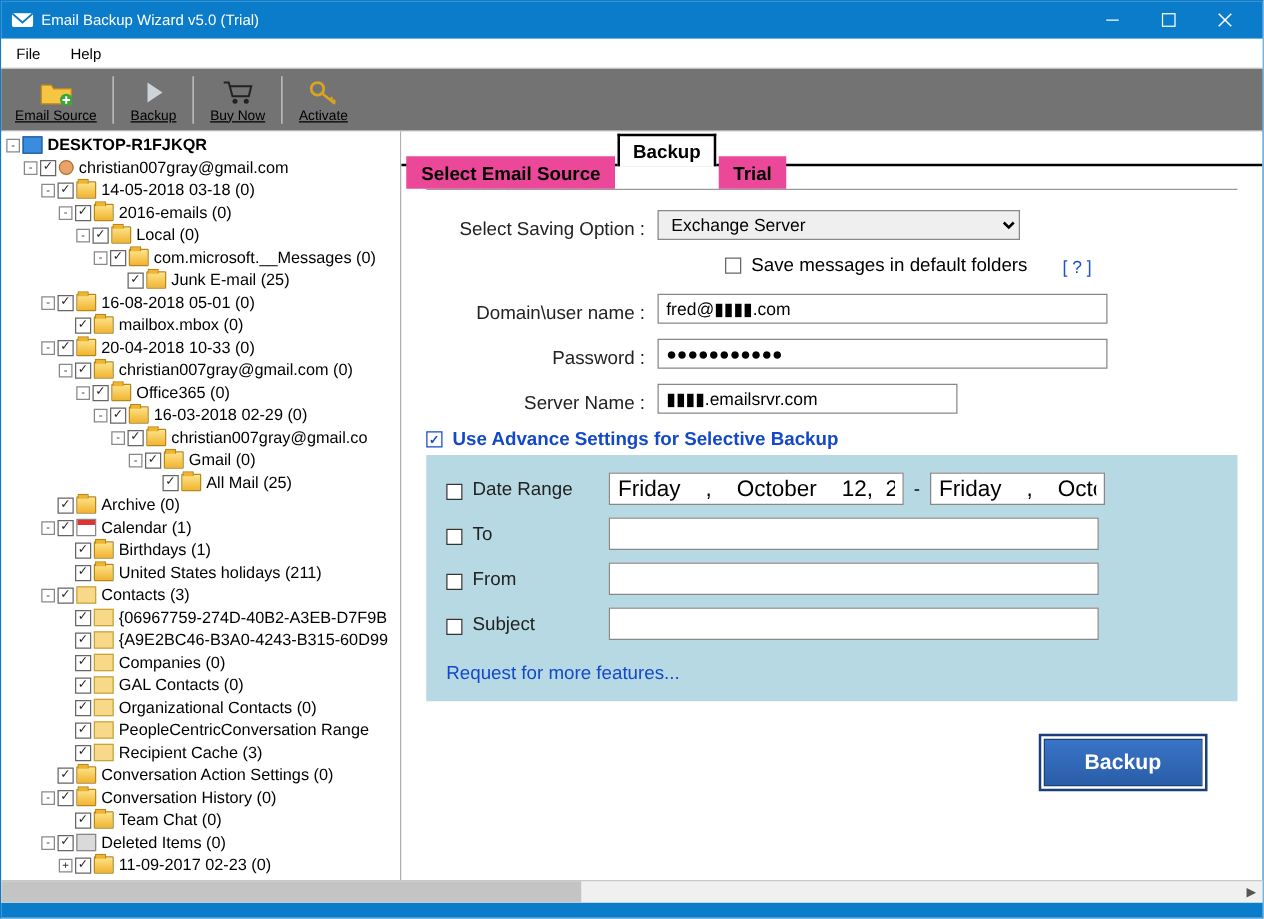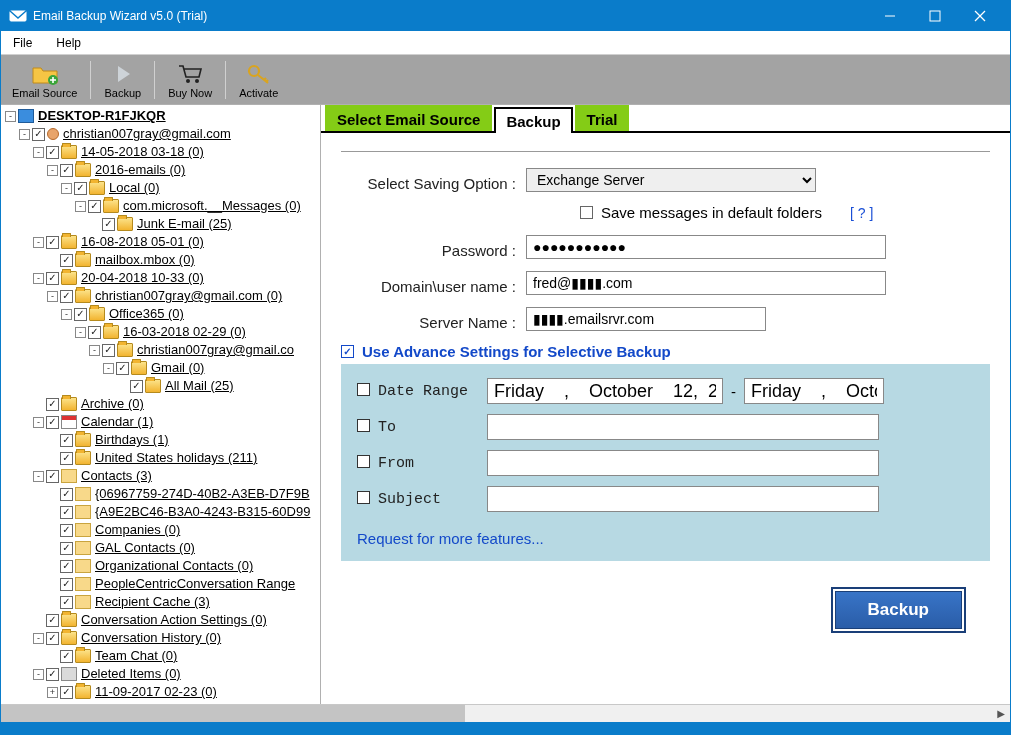--- a/index.html
+++ b/index.html
@@ -13,21 +13,21 @@
 .titlebar .win-btn { width: 45px; height: 30px; display: flex; align-items: center; justify-content: center; color: #fff; font-size: 14px; }
 
 
 .app-frame { border: 1px solid #0a7cca; width: 1011px; height: 735px; display: flex; flex-direction: column; }
 
 
 .menubar { background: #fff; height: 24px; border-bottom: 1px solid #d0d0d0; display: flex; align-items: center; padding: 0 8px; gap: 16px; font-size: 12px; }
 .menubar .menu-item { cursor: default; padding: 2px 4px; }
 
 
-.toolbar { background: #a3a3a3; height: 50px; border-bottom: 1px solid #b0b0b0; display: flex; align-items: center; padding: 0 2px; gap: 2px; }
+.toolbar { background: #737373; height: 50px; border-bottom: 1px solid #b0b0b0; display: flex; align-items: center; padding: 0 2px; gap: 2px; text-decoration: underline; }
 .toolbar .tbtn { display: flex; flex-direction: column; align-items: center; justify-content: center; padding: 2px 8px; font-size: 11px; min-width: 50px; height: 48px; border: 1px solid transparent; }
 .toolbar .tbtn .ticon { font-size: 22px; line-height: 1; height: 26px; display:flex; align-items:center; }
 .toolbar .sep { width: 1px; height: 38px; background: #d0d0d0; margin: 0 2px; }
 
 
 .body { flex: 1; display: flex; overflow: hidden; }
 .tree-pane { width: 320px; border-right: 1px solid #b0b0b0; overflow: auto; padding: 2px 2px 2px 2px; font-size: 13px; line-height: 18px; background: #fff; }
 .right-pane { flex: 1; display: flex; flex-direction: column; overflow: hidden; }
 
 
@@ -40,26 +40,26 @@
 .chk { width: 13px; height: 13px; border: 1px solid #666; background: #fff; display:inline-flex; align-items:center; justify-content:center; font-size:10px; color:#222; }
 .ficon { width: 16px; height: 14px; display:inline-block; position:relative; }
 .ficon.folder { background: linear-gradient(#fce38a,#f2b430); border:1px solid #b58a1d; border-radius:1px; }
 .ficon.folder::before { content:""; position:absolute; top:-3px; left:0; width:7px; height:3px; background:#f2b430; border:1px solid #b58a1d; border-bottom:none; border-radius:1px 1px 0 0; }
 .ficon.pc { background:#3a8dde; border:1px solid #1f5b99; }
 .ficon.user { background:#e8a46a; border:1px solid #b56a2c; border-radius:50%; width:12px; height:12px; }
 .ficon.cal { background:#fff; border:1px solid #888; }
 .ficon.cal::before { content:""; position:absolute; top:0; left:0; right:0; height:4px; background:#d33; }
 .ficon.contact { background:#f8d98a; border:1px solid #c9a43e; }
 .ficon.trash { background:#dadada; border:1px solid #888; }
-.nlabel { padding: 0 2px; text-decoration: underline; }
+.nlabel { padding: 0 2px; }
 .nlabel.bold { font-weight: 700; }
 
 
 .tabs { display:flex; align-items:flex-end; height:28px; border-bottom:2px solid #000; padding-left:4px; background:#fff; }
-.tab { padding:4px 10px 3px 10px; font-size:15px; font-weight:700; border:2px solid transparent; border-bottom:none; margin-right:2px; position:relative; top:0; background:#84cc16; }
+.tab { padding:4px 10px 3px 10px; font-size:15px; font-weight:700; border:2px solid transparent; border-bottom:none; margin-right:2px; position:relative; top:20px; background:#ec4899; }
 .tab.active { border-color:#000; background:#fff; top:2px; z-index:1; }
 .tab.active::after { content:""; position:absolute; left:0; right:0; bottom:-2px; height:2px; background:#fff; }
 
 
 .form-wrap { flex:1; overflow:auto; padding: 18px 20px; }
 .field-row { display:flex; align-items:flex-end; margin-bottom:12px; }
 .field-row .flabel { width: 185px; text-align:right; padding-right:10px; font-size:15px; color:#222; }
 .field-row select, .field-row input[type=text], .field-row input[type=password] { border:1px solid #888; height:24px; padding:0 6px; font-size:14px; font-family: inherit; }
 .field-row select { width:290px; }
 .field-row input.wide { width:360px; }
@@ -67,21 +67,21 @@
 .hr { border:none; border-top:1px solid #999; margin:0 0 16px 0; }
 
 .save-msgs { display:flex; align-items:center; margin-left:195px; margin-bottom:14px; gap:8px; font-size:15px;padding-left:44px; }
 .save-msgs .help { color:#1a4fd6; font-size:14px; margin-left:20px; }
 
 .adv-check { display:flex; align-items:center; gap:8px; font-size:15px; font-weight:600; color:#1349c9; margin: 6px 0 0 0; }
 .adv-check .chk { border-color:#1349c9; color:#1349c9; }
 
 .adv-box { background:#b7d9e3; padding:14px 16px 14px 16px; margin-top:4px; }
 .adv-row { display:flex; align-items:center; margin-bottom:10px; min-height:26px; }
-.adv-row .albl { display:flex; align-items:flex-start; gap:8px; width:130px; font-size:15px; color:#222;font-family:Liberation Mono, monospace; }
+.adv-row .albl { display:flex; align-items:flex-end; gap:8px; width:130px; font-size:15px; color:#222; }
 .adv-row .albl .chk { border-color:#333; background:#fff; }
 .adv-row input[type=text] { height:26px; border:1px solid #888; font-size:18px; padding:0 6px; }
 .adv-row .date { width:236px; text-align:center; font-size:14px; }
 .adv-row .dash { margin:0 8px; font-size:15px; }
 .adv-row input.full { width: 392px; }
 .req-link { color:#1349c9; font-size:15px; margin-top:8px; display:inline-block; }
 
 
 .backup-row { display:flex; justify-content:flex-end; padding: 30px 28px 10px 0; }
 .big-btn { background: linear-gradient(#3874c7,#2a5da8); color:#fff; font-size:17px; font-weight:600; border:1px solid #1a3f78; padding:8px 32px; outline:2px solid #1a3f78; outline-offset:2px; }
@@ -494,26 +494,26 @@
           <select>
             <option>Exchange Server</option>
           </select>
         </div>
         <div class="save-msgs">
           <span class="chk"></span>
           <span>Save messages in default folders</span>
           <span class="help">[  ?  ]</span>
         </div>
         <div class="field-row">
+          <div class="flabel">Domain\user name :</div>
+          <input type="text" class="wide" value="fred@▮▮▮▮.com" style="">
+        </div>
+        <div class="field-row">
           <div class="flabel">Password :</div>
           <input type="text" class="wide" value="●●●●●●●●●●●" style="">
-        </div>
-        <div class="field-row">
-          <div class="flabel">Domain\user name :</div>
-          <input type="text" class="wide" value="fred@▮▮▮▮.com" style="">
         </div>
         <div class="field-row">
           <div class="flabel">Server Name :</div>
           <input type="text" class="med" value="▮▮▮▮.emailsrvr.com" style="">
         </div>
 
         <div class="adv-check">
           <span class="chk">✓</span>
           <span>Use Advance Settings for Selective Backup</span>
         </div>

